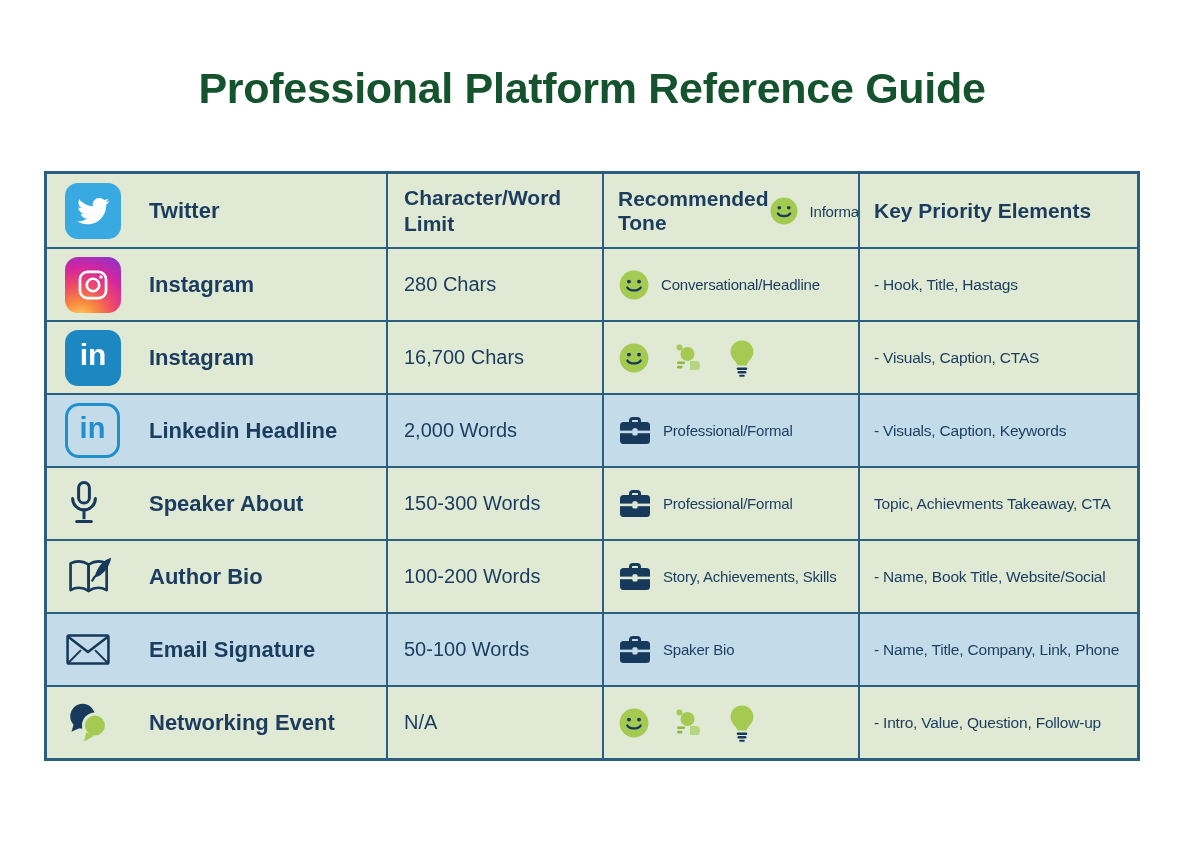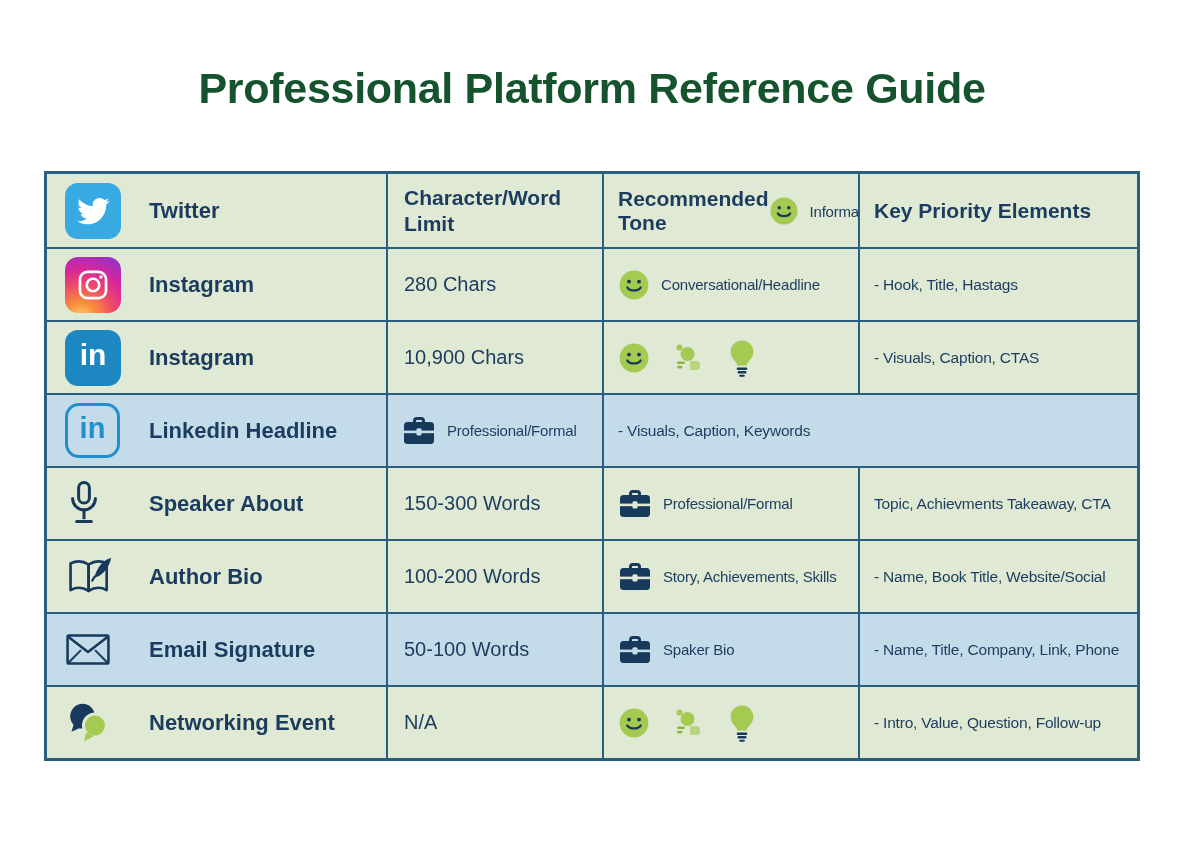--- a/index.html
+++ b/index.html
@@ -144,21 +144,21 @@
 
   <div class="trow bg-green">
     <div class="cell platform-cell">
       <span class="picon">
         <span class="badge li">
             <span class="li-in">in</span>
           </span>
       </span>
       <span class="pname">Instagram</span>
     </div>
-    <div class="cell limit-cell">10,900 Chars</div>
+    <div class="cell limit-cell">16,700 Chars</div>
     <div class="cell tone-cell multi">
       <span class="ticon">
           <svg width="32" height="32" viewBox="0 0 28 28">
             <circle cx="14" cy="14" r="12.6" fill="#a4ca52"></circle>
             <circle cx="9.6" cy="11" r="1.7" fill="#17395b"></circle>
             <circle cx="18.4" cy="11" r="1.7" fill="#17395b"></circle>
             <path d="M8.2 16.2 C10.4 19.6 17.6 19.6 19.8 16.2" fill="none" stroke="#17395b" stroke-width="2" stroke-linecap="round"></path>
           </svg>
         </span>
       <span class="ticon">
@@ -186,20 +186,21 @@
 
   <div class="trow bg-blue">
     <div class="cell platform-cell">
       <span class="picon">
         <span class="badge li-o">
             <span class="li-in-o">in</span>
           </span>
       </span>
       <span class="pname">Linkedin Headline</span>
     </div>
+    <div class="cell limit-cell">2,000 Words</div>
     <div class="cell tone-cell">
       <span class="ticon">
           <svg width="34" height="30" viewBox="0 0 34 30">
             <path d="M12.5 6.5 V4.8 A2.3 2.3 0 0 1 14.8 2.5 h4.4 A2.3 2.3 0 0 1 21.5 4.8 V6.5" fill="none" stroke="#17395b" stroke-width="3"></path>
             <rect x="2" y="6" width="30" height="22" rx="3.5" fill="#17395b"></rect>
             <rect class="bc-gap" x="2" y="14.6" width="30" height="2.6"></rect>
             <rect class="bc-gap" x="14.4" y="12.2" width="5.2" height="7.4" rx="1.6"></rect>
           </svg>
         </span>
       <span class="tone-text">Professional/Formal</span>

